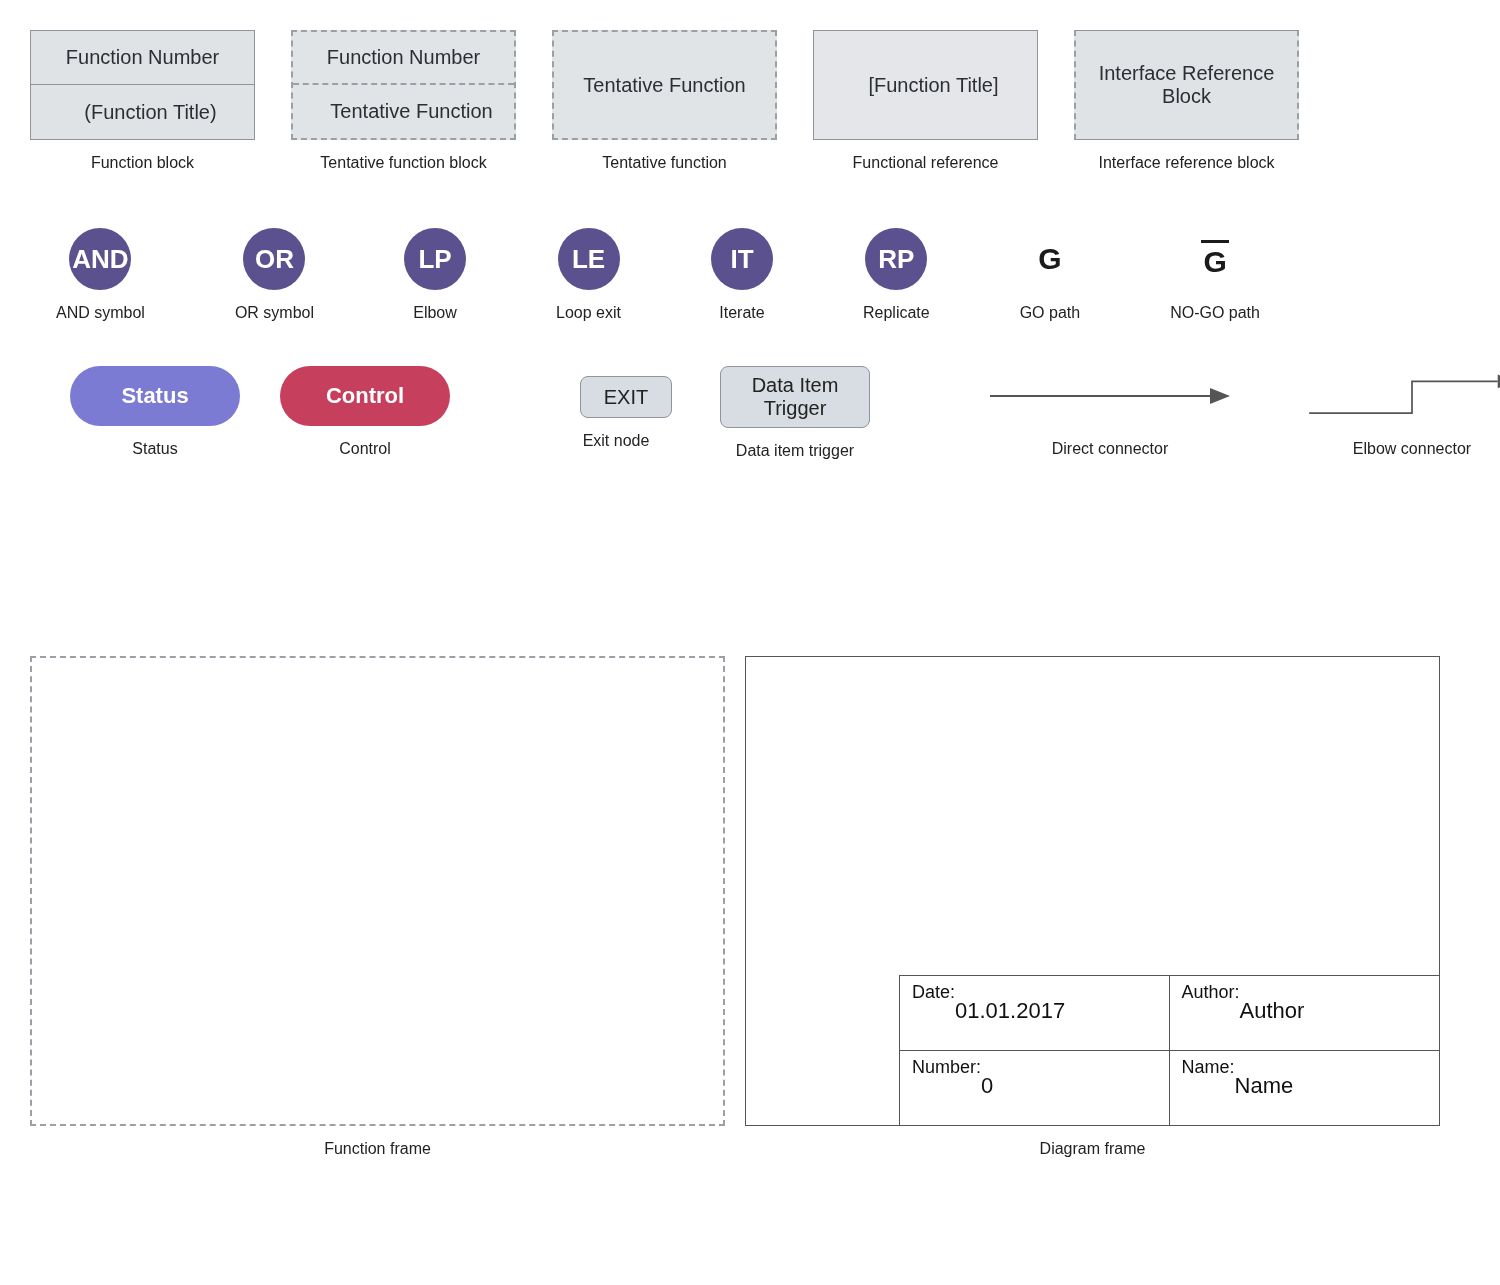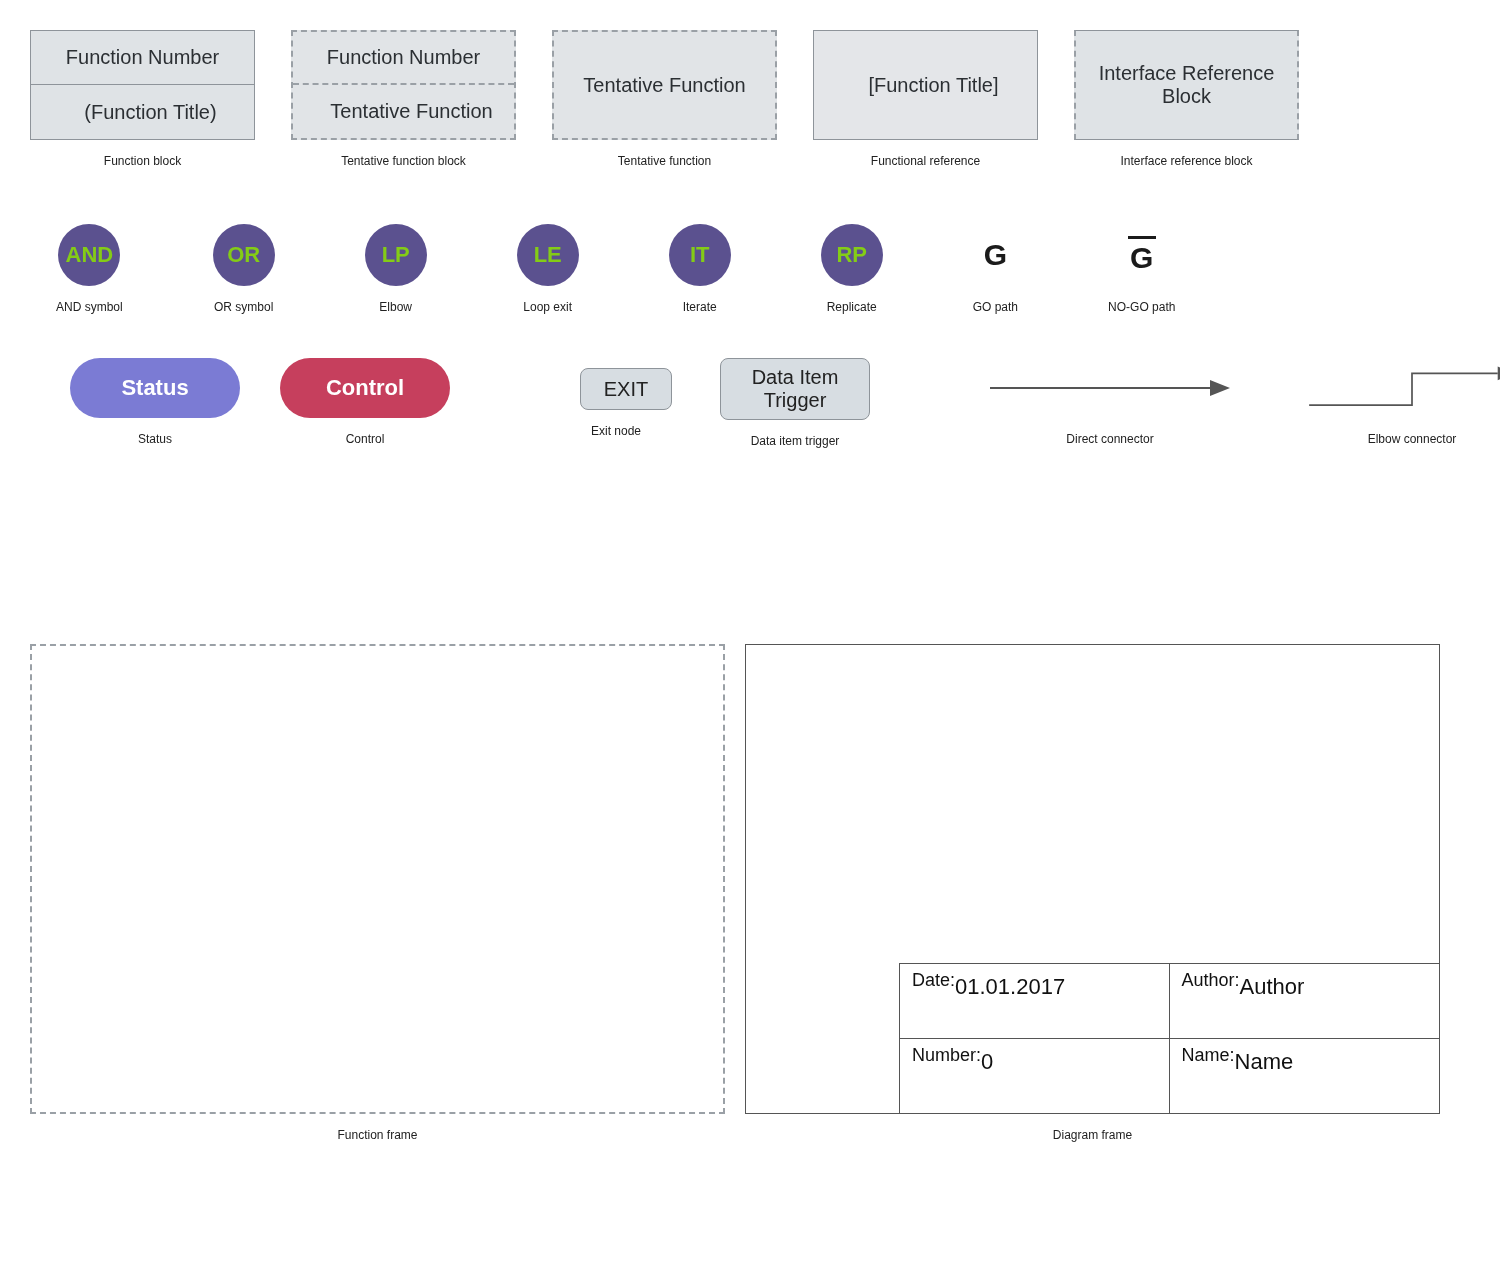--- a/index.html
+++ b/index.html
@@ -19,44 +19,44 @@
     margin:0;
     padding:30px 30px 60px;
     width:1500px;
     background:var(--bg);
     font-family:"Segoe UI",Tahoma,Arial,sans-serif;
     color:var(--text);
     font-size:20px;
   }
   .row{display:flex;align-items:flex-start;}
   .item{display:flex;flex-direction:column;align-items:center;}
-  .caption{font-size:12px;color:#222;margin-top:14px;}
+  .caption{font-size:16px;color:#222;margin-top:14px;}
 
   
   .r1{gap:36px;}
   .block{
     width:225px;height:110px;
     background:#dfe3e6;border:1px solid var(--border);
     display:flex;flex-direction:column;justify-content:center;align-items:center;
     font-size:20px;color:#2b2f33;
   }
   .block .top{flex:0 0 50%;display:flex;align-items:center;justify-content:center;width:100%;}
   .block .bot{flex:0 0 50%;display:flex;align-items:center;justify-content:center;width:100%;padding-left:16px;}
   .block.split .top{border-bottom:1px solid var(--border);}
   .block.dashed{border:2px dashed #9aa0a6;background:#e1e4e7;}
   .block.dashed .top{border-bottom:2px dashed #9aa0a6;}
   .block.one{justify-content:center;}
 
   
   .r2{gap:90px;margin-top:56px;align-items:flex-start;}
   .circ{
     width:62px;height:62px;border-radius:50%;
-    background:var(--purple);color:#84cc16;
+    background:var(--purple);color:#ffffff;
     display:flex;align-items:center;justify-content:center;
-    font-weight:700;font-size:22px;
+    font-weight:700;font-size:26px;
   }
   .gpath{
     height:62px;display:flex;flex-direction:column;align-items:center;justify-content:center;
     font-size:30px;font-weight:700;color:#1b1b1b;
   }
   .gpath .bar{width:28px;height:3px;background:#1b1b1b;margin-bottom:2px;}
 
   
   .r3{gap:110px;margin-top:44px;align-items:flex-start;}
   .col{display:flex;flex-direction:row;gap:40px;align-items:center;}
@@ -94,21 +94,21 @@
   }
   .dfgrid .cell{
     border-right:1px solid #555;border-bottom:1px solid #555;
     padding:6px 10px 4px 12px;display:flex;flex-direction:row;justify-content:flex-start;
   }
   .dfgrid .cell:last-child,
   .dfgrid .cell:nth-child(2){border-right:none;}
   .dfgrid .cell:nth-child(3),
   .dfgrid .cell:nth-child(4){border-bottom:none;}
   .cell .lab{font-size:18px;color:#111;}
-  .cell .val{font-size:22px;color:#111;text-align:center;margin-top:4px;}
+  .cell .val{font-size:22px;color:#111;text-align:center;margin-top:16px;}
 
   svg{display:block;}
 </style>
 </head>
 <body>
 
 <div class="row r1">
   <div class="item">
     <div class="block split">
       <div class="top">Function Number</div>

